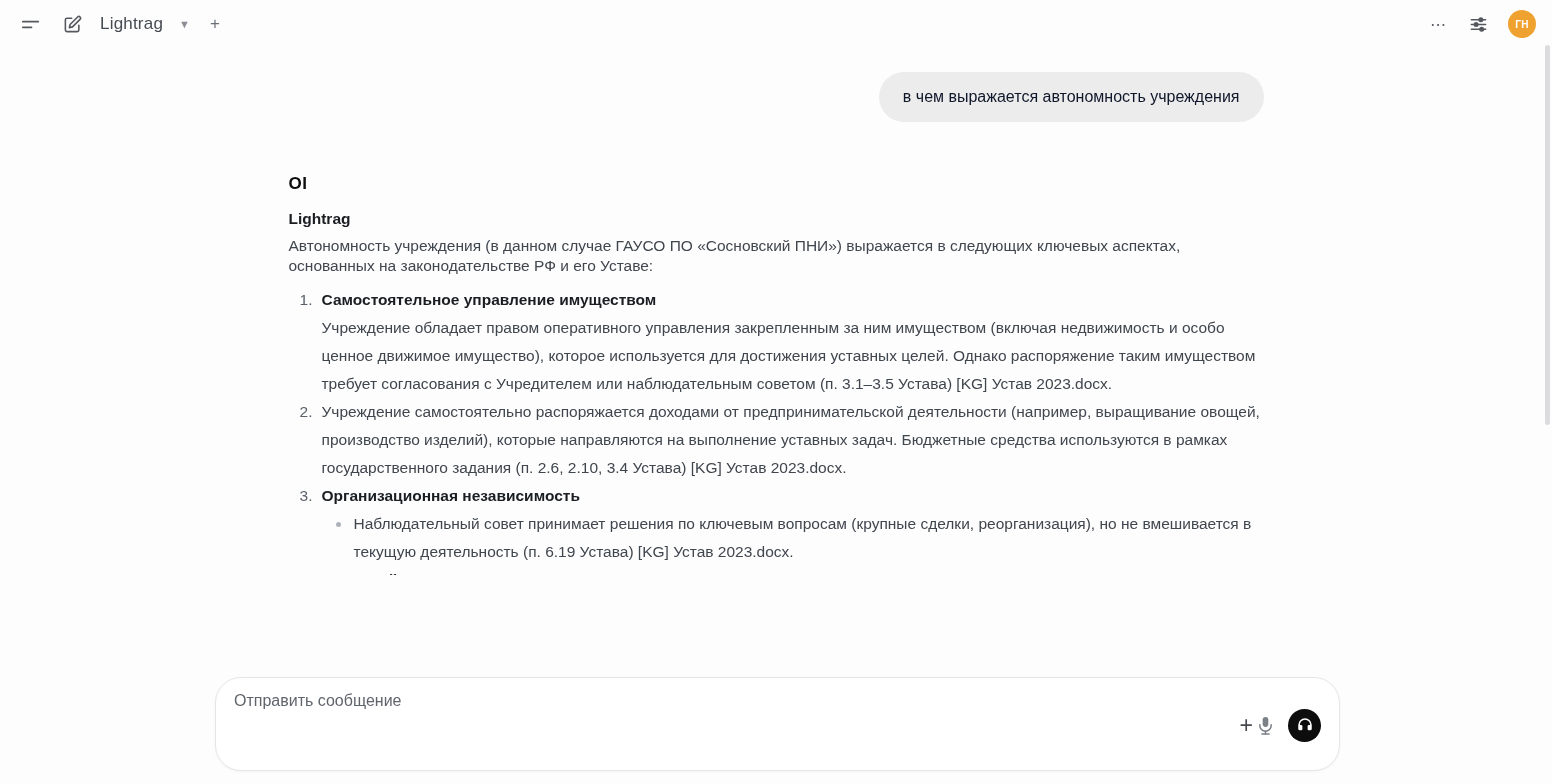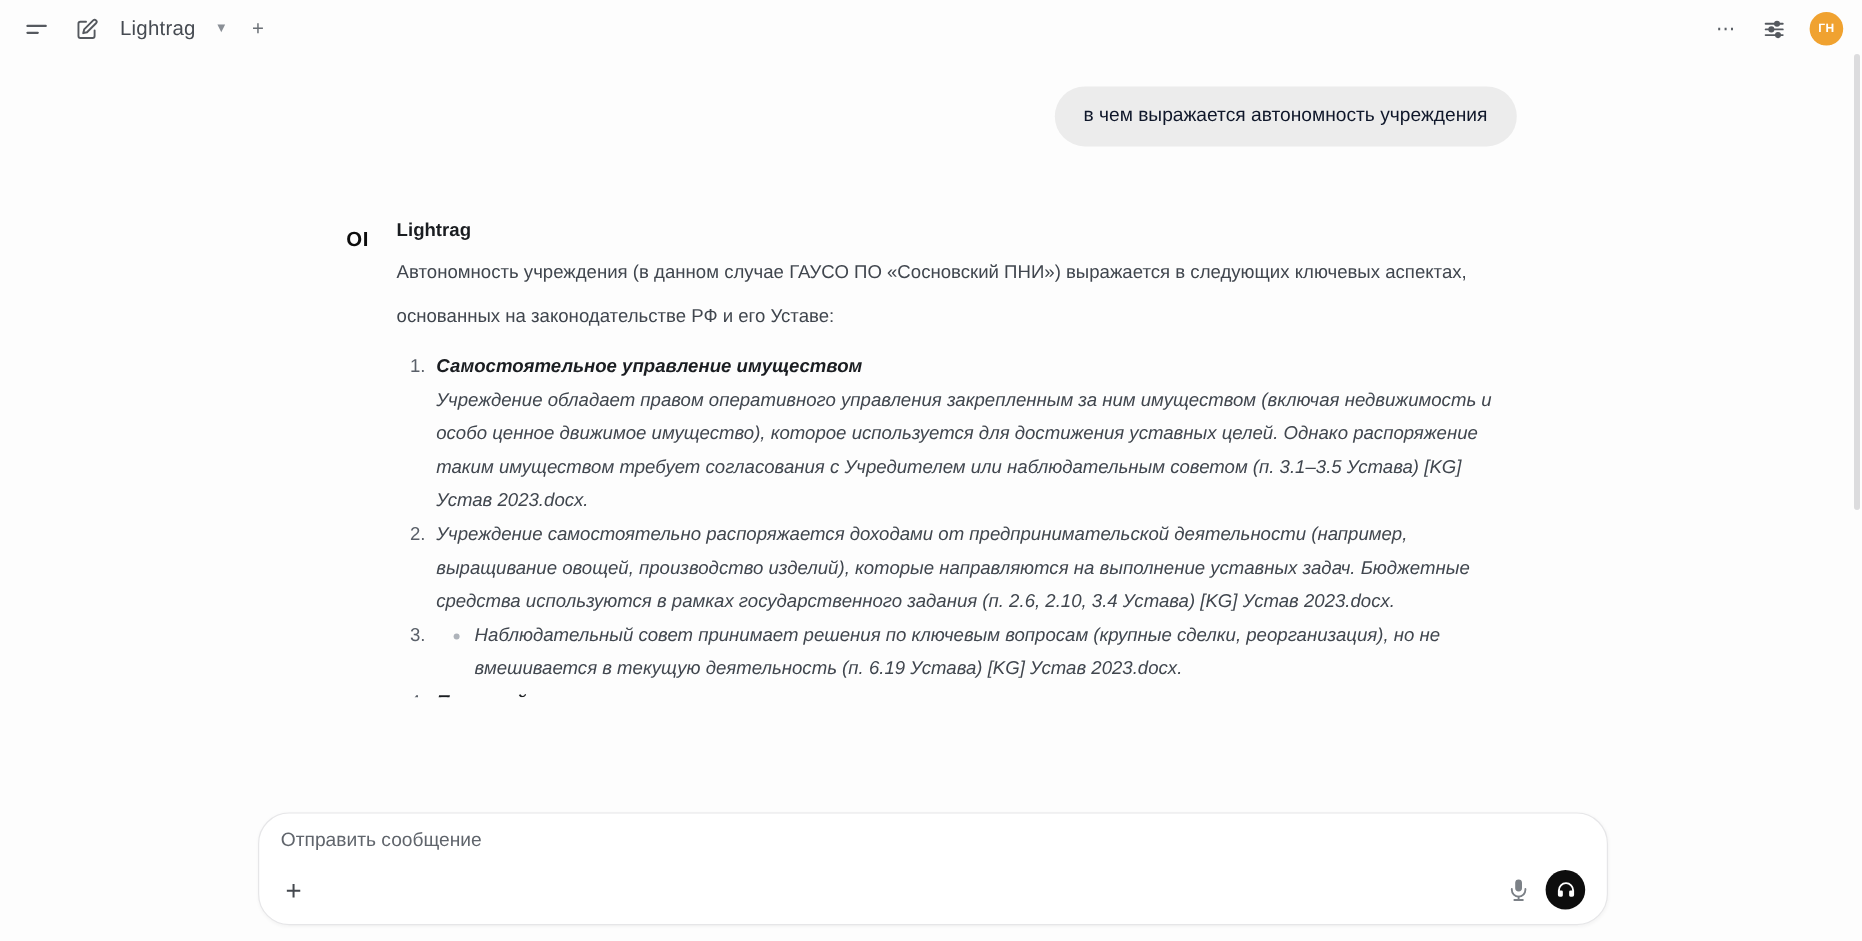--- a/index.html
+++ b/index.html
@@ -36,34 +36,34 @@
   
   .chat-scroll { position:relative; height:736px; }
   .chat-col { width:975px; margin:0 auto; position:relative; }
 
   .user-row { display:flex; justify-content:flex-end; margin-top:24px; }
   .user-bubble {
     background:#ececec; border-radius:26px;
     padding:13px 24px; font-size:16px; color:#0f172a; line-height:24px;
   }
 
-  .assistant-row { display:flex; margin-top:60px; }
+  .assistant-row { display:flex; margin-top:44px;flex-direction:column; }
   .ai-logo {
     width:42px; flex:0 0 42px; padding-top:8px;
     font-weight:800; font-size:17px; color:#0d0d0d; letter-spacing:.5px;
   }
   .ai-content { flex:1; min-width:0; }
   .ai-name { font-size:15.5px; font-weight:bold; color:#1a1d21; line-height:22px; margin-bottom:6px; }
-  .ai-text { font-size:15.5px; line-height:36px; color:#40464e; }
+  .ai-text { font-size:15.5px; line-height:20px; color:#40464e; }
   .ai-intro { margin-bottom:10px; }
 
   .olist { margin-top:6px; }
   .oitem { display:flex; }
   .onum { flex:0 0 24px; text-align:right; margin-right:9px; color:#5a6069; font-size:15.5px; line-height:28px; }
-  .obody { flex:1; min-width:0; font-size:15.5px; line-height:28px; color:#40464e;font-style:italic; }
+  .obody { flex:1; min-width:0; font-size:15.5px; line-height:28px; color:#40464e; }
   .otitle { font-weight:bold; color:#1a1d21; }
 
   .blist { margin-top:0; }
   .bitem { position:relative; padding-left:32px; }
   .bitem::before {
     content:""; position:absolute; left:14px; top:12px;
     width:5px; height:5px; border-radius:50%; background:#aeb3ba;
   }
 
   .clipped-item { height:9px; overflow:hidden; }
@@ -75,21 +75,21 @@
     border:1px solid #e3e3e5; display:flex; align-items:center; justify-content:center;
     cursor:pointer; color:#4f545b;
   }
 
   
   .composer {
     position:absolute; left:215px; top:677px; width:1125px; height:94px;
     background:#fff; border:1px solid #e6e6e8; border-radius:26px;
     box-shadow:0 1px 3px rgba(0,0,0,.04);
     padding:14px 18px 12px 18px;
-    display:flex; flex-direction:column; justify-content:space-between;
+    display:flex; justify-content:space-between;
   }
   .composer textarea {
     border:none; outline:none; resize:none; width:100%; height:26px;
     font-family:"Liberation Sans","DejaVu Sans",sans-serif;
     font-size:16px; color:#33383f; background:transparent;
   }
   .composer textarea::placeholder { color:#606археf; color:#60656c; }
   .composer-row { display:flex; align-items:center; justify-content:space-between; }
   .attach-plus { font-size:23px; color:#44484e; line-height:22px; padding:0 4px; cursor:pointer; }
   .composer-right { display:flex; align-items:center; gap:14px; }
@@ -168,20 +168,21 @@
           <div class="oitem">
             <div class="onum">2.</div>
             <div class="obody">
               <div>Учреждение самостоятельно распоряжается доходами от предпринимательской деятельности (например, выращивание овощей, производство изделий), которые направляются на выполнение уставных задач. Бюджетные средства используются в рамках государственного задания (п. 2.6, 2.10, 3.4 Устава) [KG] Устав 2023.docx.</div>
             </div>
           </div>
 
           <div class="oitem">
             <div class="onum">3.</div>
             <div class="obody">
+              <div class="otitle">Организационная независимость</div>
               <div class="blist">
                 <div class="bitem">Наблюдательный совет принимает решения по ключевым вопросам (крупные сделки, реорганизация), но не вмешивается в текущую деятельность (п. 6.19 Устава) [KG] Устав 2023.docx.</div>
               </div>
             </div>
           </div>
 
           <div class="oitem clipped-item">
             <div class="onum">4.</div>
             <div class="obody">
               <div class="otitle">Правовой</div>

